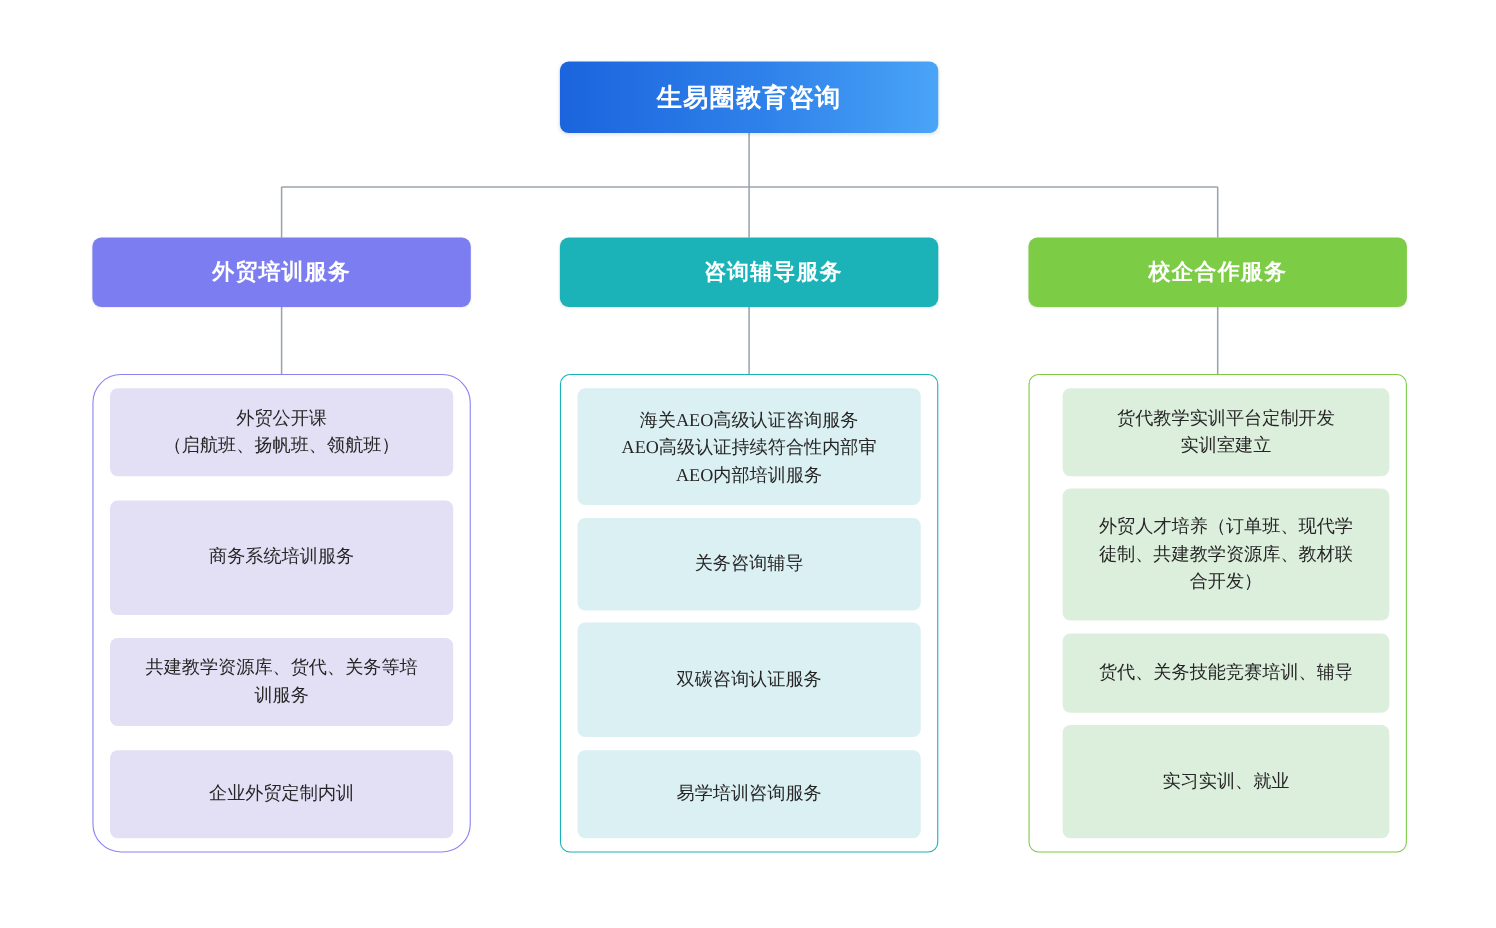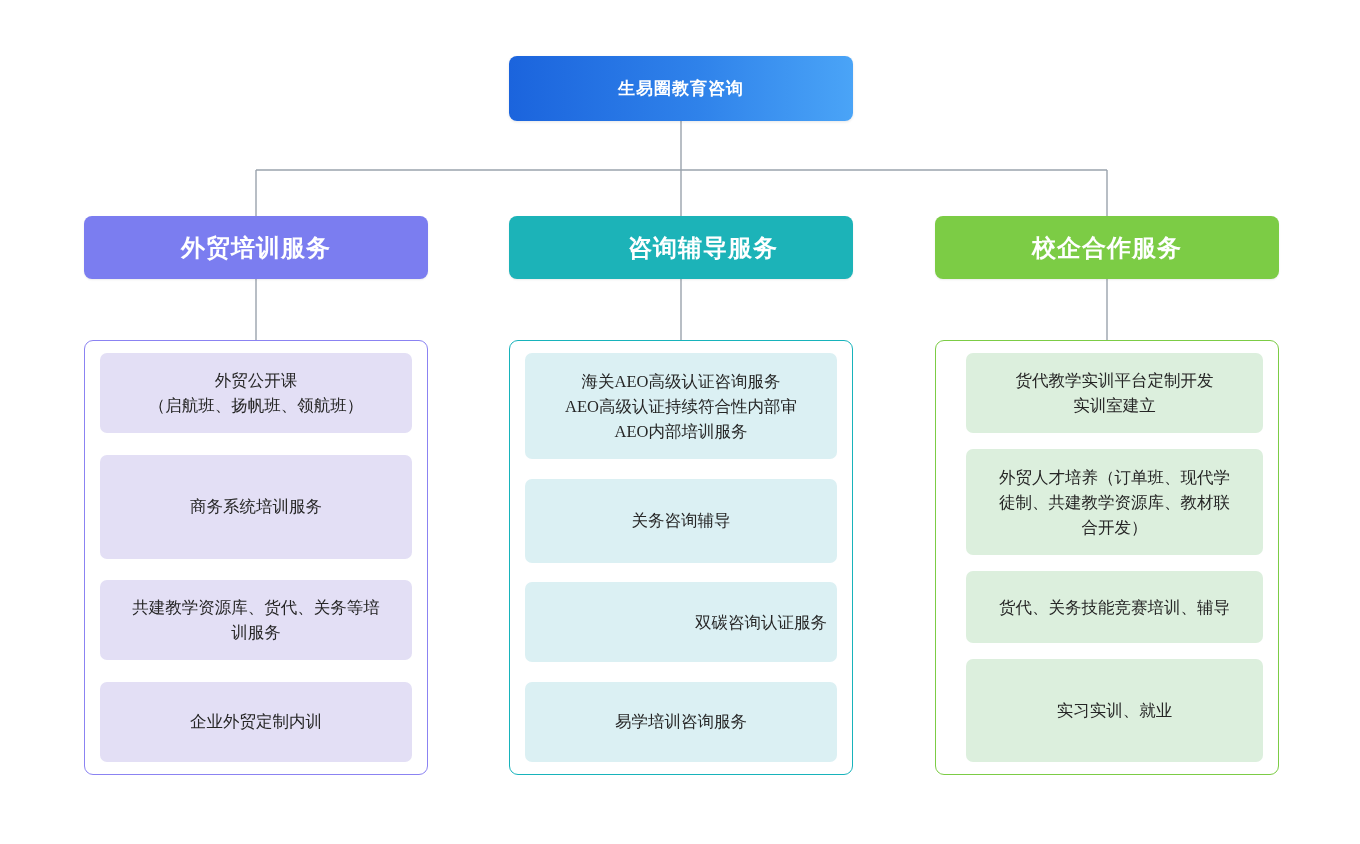--- a/index.html
+++ b/index.html
@@ -33,21 +33,21 @@
   
   .root-node {
     position: absolute;
     left: 509px;
     top: 56px;
     width: 344px;
     height: 65px;
     border-radius: 8px;
     background: linear-gradient(90deg, #1b64dd 0%, #2f82ea 55%, #4aa4f7 100%);
     color: #ffffff;
-    font-size: 17px;
+    font-size: 23px;
     font-weight: bold;
     letter-spacing: 1px;
     display: flex;
     align-items: center;
     justify-content: center;
     box-shadow: 0 1px 3px rgba(0,0,0,0.10);
   }
 
   
   .column {
@@ -57,21 +57,21 @@
   }
   .col-0 { left: 84px; }
   .col-1 { left: 509px; }
   .col-2 { left: 935px; }
 
   .cat-header {
     width: 344px;
     height: 63px;
     border-radius: 8px;
     color: #ffffff;
-    font-size: 24px;
+    font-size: 20px;
     font-weight: bold;
     letter-spacing: 1px;
     display: flex;
     align-items: center;
     justify-content: center;
     box-sizing: border-box;
     box-shadow: 0 1px 2px rgba(0,0,0,0.08);
   }
   .col-0 .cat-header { background: #7b7df0; }
   .col-1 .cat-header { background: #1cb3b8; padding-left: 44px; }
@@ -84,21 +84,21 @@
     height: 435px;
     box-sizing: border-box;
     border-radius: 9px;
     border: 1.6px solid #cccccc;
     background: #ffffff;
     padding: 12px 15px;
     display: flex;
     flex-direction: column;
     justify-content: space-between;
   }
-  .col-0 .panel { border-color: #8b83f2; }
+  .col-0 .panel { border-color: #8b83f2; border-radius: 26px; }
   .col-1 .panel { border-color: #17b3bb; }
   .col-2 .panel { border-color: #7ccc45; padding-left: 30px; }
 
   .item {
     box-sizing: border-box;
     border-radius: 7px;
     color: #262626;
     font-size: 16.5px;
     line-height: 25px;
     text-align: center;
@@ -115,25 +115,25 @@
 
   
   .col-0 .item { flex: 0 0 auto; }
   .col-0 .i0 { height: 80px; }
   .col-0 .i1 { height: 104px; }
   .col-0 .i2 { height: 80px; }
   .col-0 .i3 { height: 80px; }
 
   .col-1 .i0 { height: 106px; font-family: Liberation Serif, serif; }
   .col-1 .i1 { height: 84px; }
-  .col-1 .i2 { height: 80px; justify-content: flex-end; }
+  .col-1 .i2 { height: 104px; }
   .col-1 .i3 { height: 80px; }
 
   .col-2 .i0 { height: 80px; }
-  .col-2 .i1 { height: 106px; }
+  .col-2 .i1 { height: 120px; }
   .col-2 .i2 { height: 72px; }
   .col-2 .i3 { height: 103px; }
 </style>
 </head>
 <body>
 
 <div class="canvas">
 
   <svg class="connectors" width="1360" height="844" viewBox="0 0 1360 844">
 

